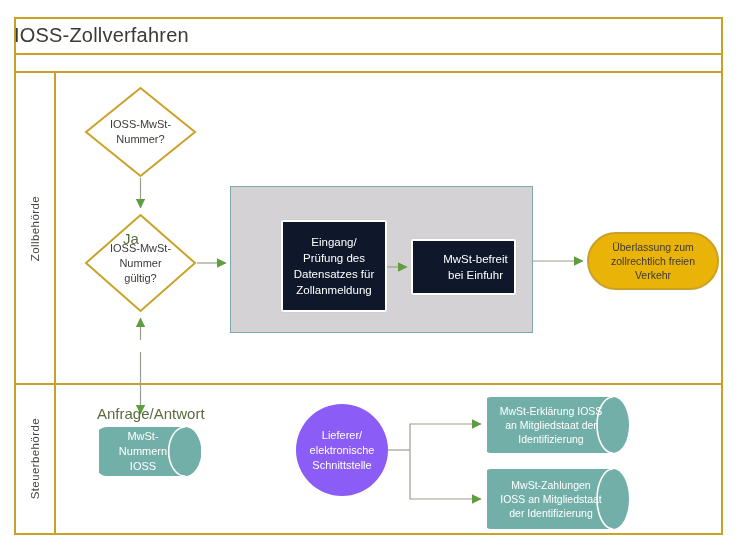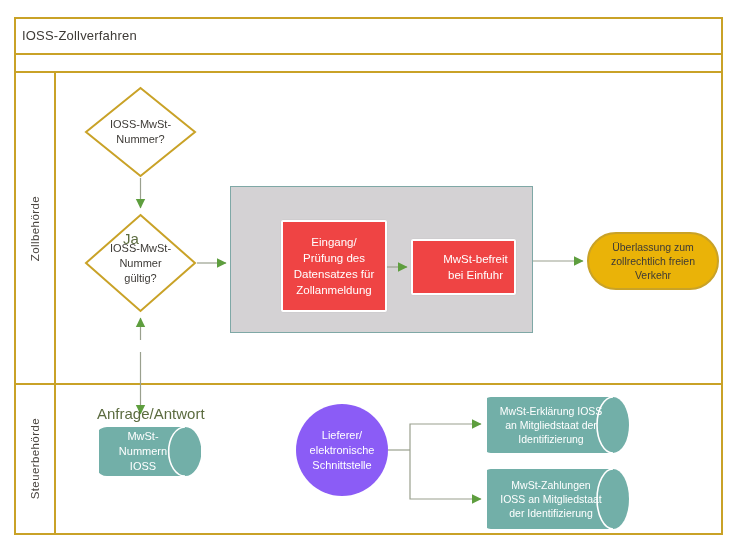--- a/index.html
+++ b/index.html
@@ -28,22 +28,22 @@
     width: 709px; height: 518px;
     border: 2px solid #C9A227;
   }
   #pool-title-band {
     left: 14px; top: 17px;
     width: 709px; height: 38px;
     border-bottom: 2px solid #C9A227;
     display: flex; align-items: center;
   }
   #pool-title-text {
-    padding-left: 8px;
-    font-size: 13px;
+    padding-left: 0;
+    font-size: 20px;
     color: #3d3a36;
     letter-spacing: .2px;
     white-space: nowrap;
   }
   #pool-spacer-band {
     left: 14px; top: 55px;
     width: 709px; height: 18px;
     border-bottom: 2px solid #C9A227;
   }
 
@@ -95,21 +95,21 @@
 
   
   #gray-container {
     left: 230px; top: 186px;
     width: 303px; height: 147px;
     background: #D4D2D4;
     border: 1.5px solid #7FA8A6;
   }
 
   .green-box {
-    background: #ef4444;
+    background: #0f172a;
     border: 2px solid #ffffff;
     border-radius: 2px;
     display: flex; align-items: center; justify-content: center;
     text-align: center;
     color: #ffffff;
     font-size: 11.5px;
     line-height: 16px;
     white-space: pre-line;
     box-shadow: 0 0 0 0.5px rgba(0,0,0,0.04);
   }

